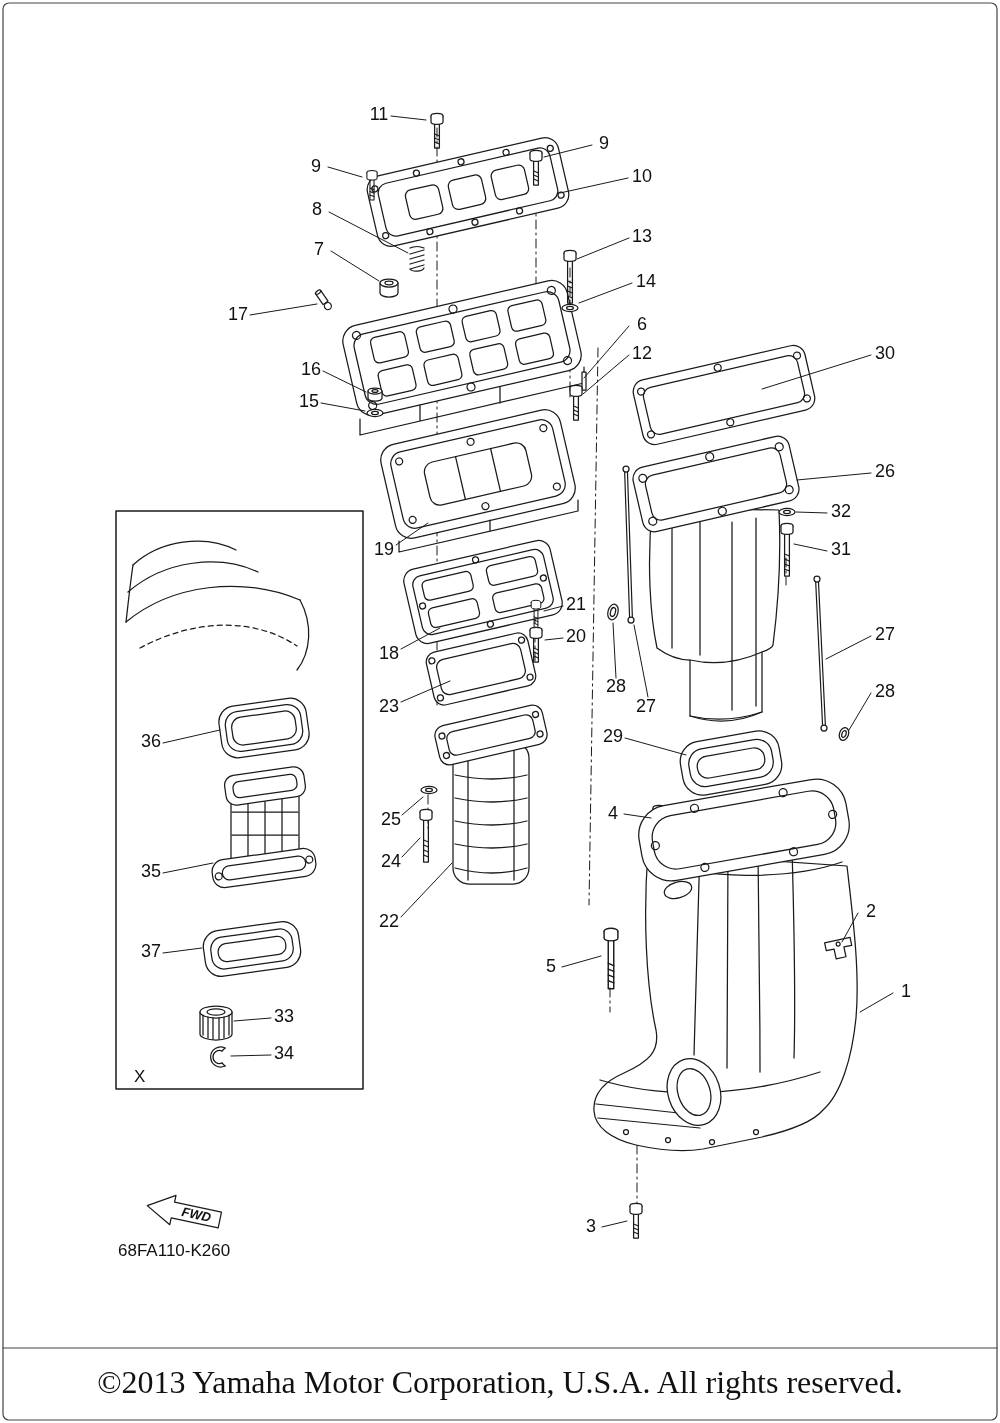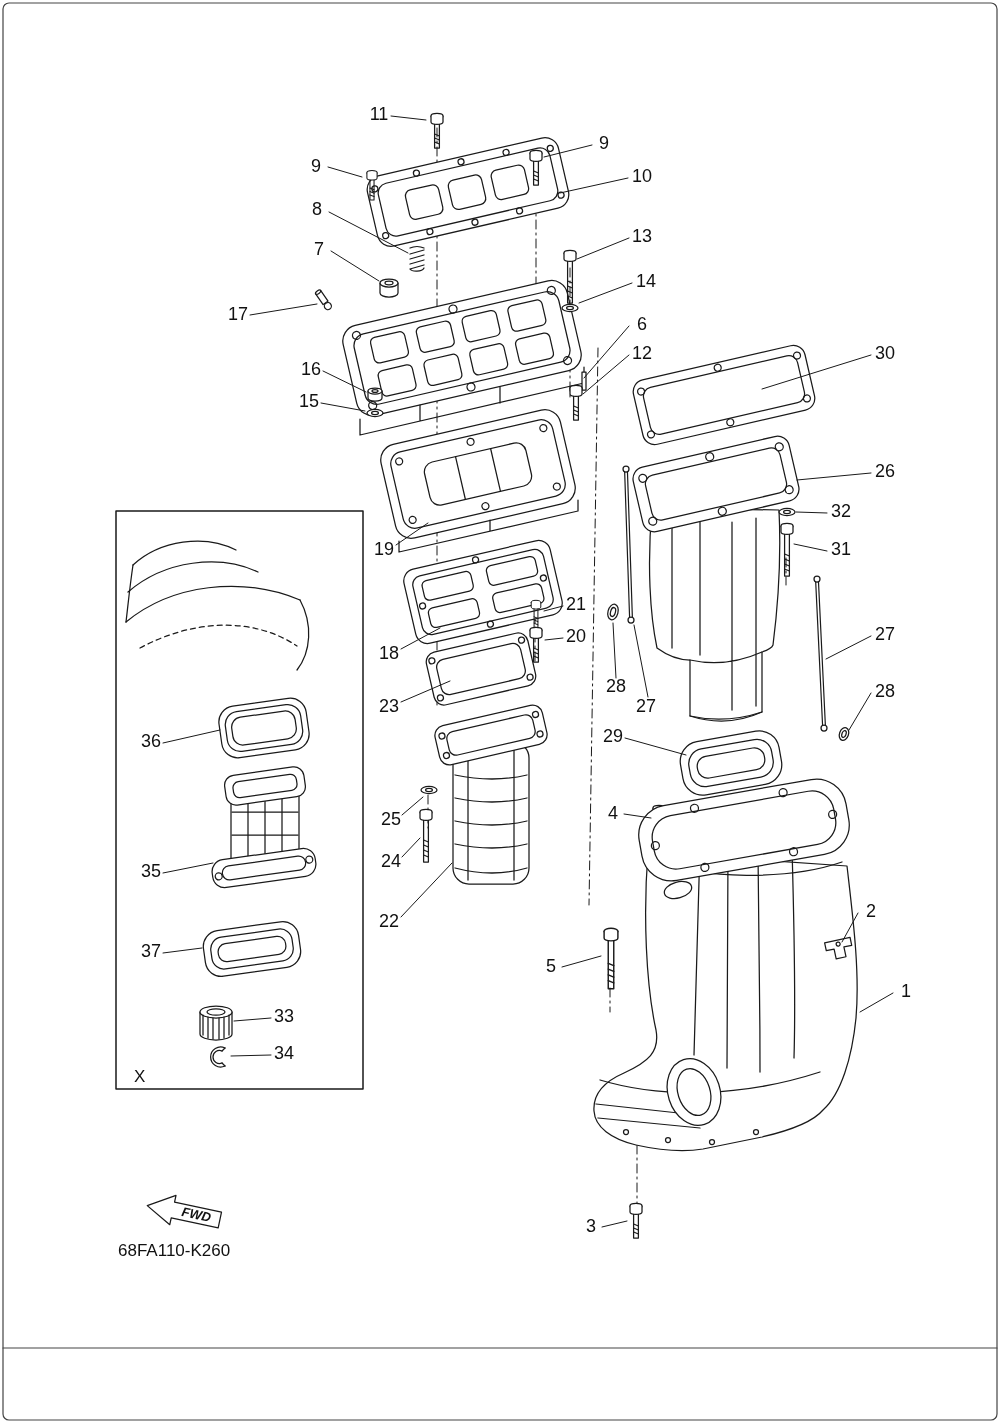--- a/index.html
+++ b/index.html
@@ -412,13 +412,14 @@
         <text x="906" y="991" class="callout">1</text>
         <text x="591" y="1226" class="callout">3</text>
         <text x="151" y="741" class="callout">36</text>
         <text x="151" y="871" class="callout">35</text>
         <text x="151" y="951" class="callout">37</text>
         <text x="284" y="1016" class="callout">33</text>
         <text x="284" y="1053" class="callout">34</text>
       </g>
 </svg>
 
+<div class="copyright">©2013 Yamaha Motor Corporation, U.S.A. All rights reserved.</div>
 </div>
 
 </body></html>

